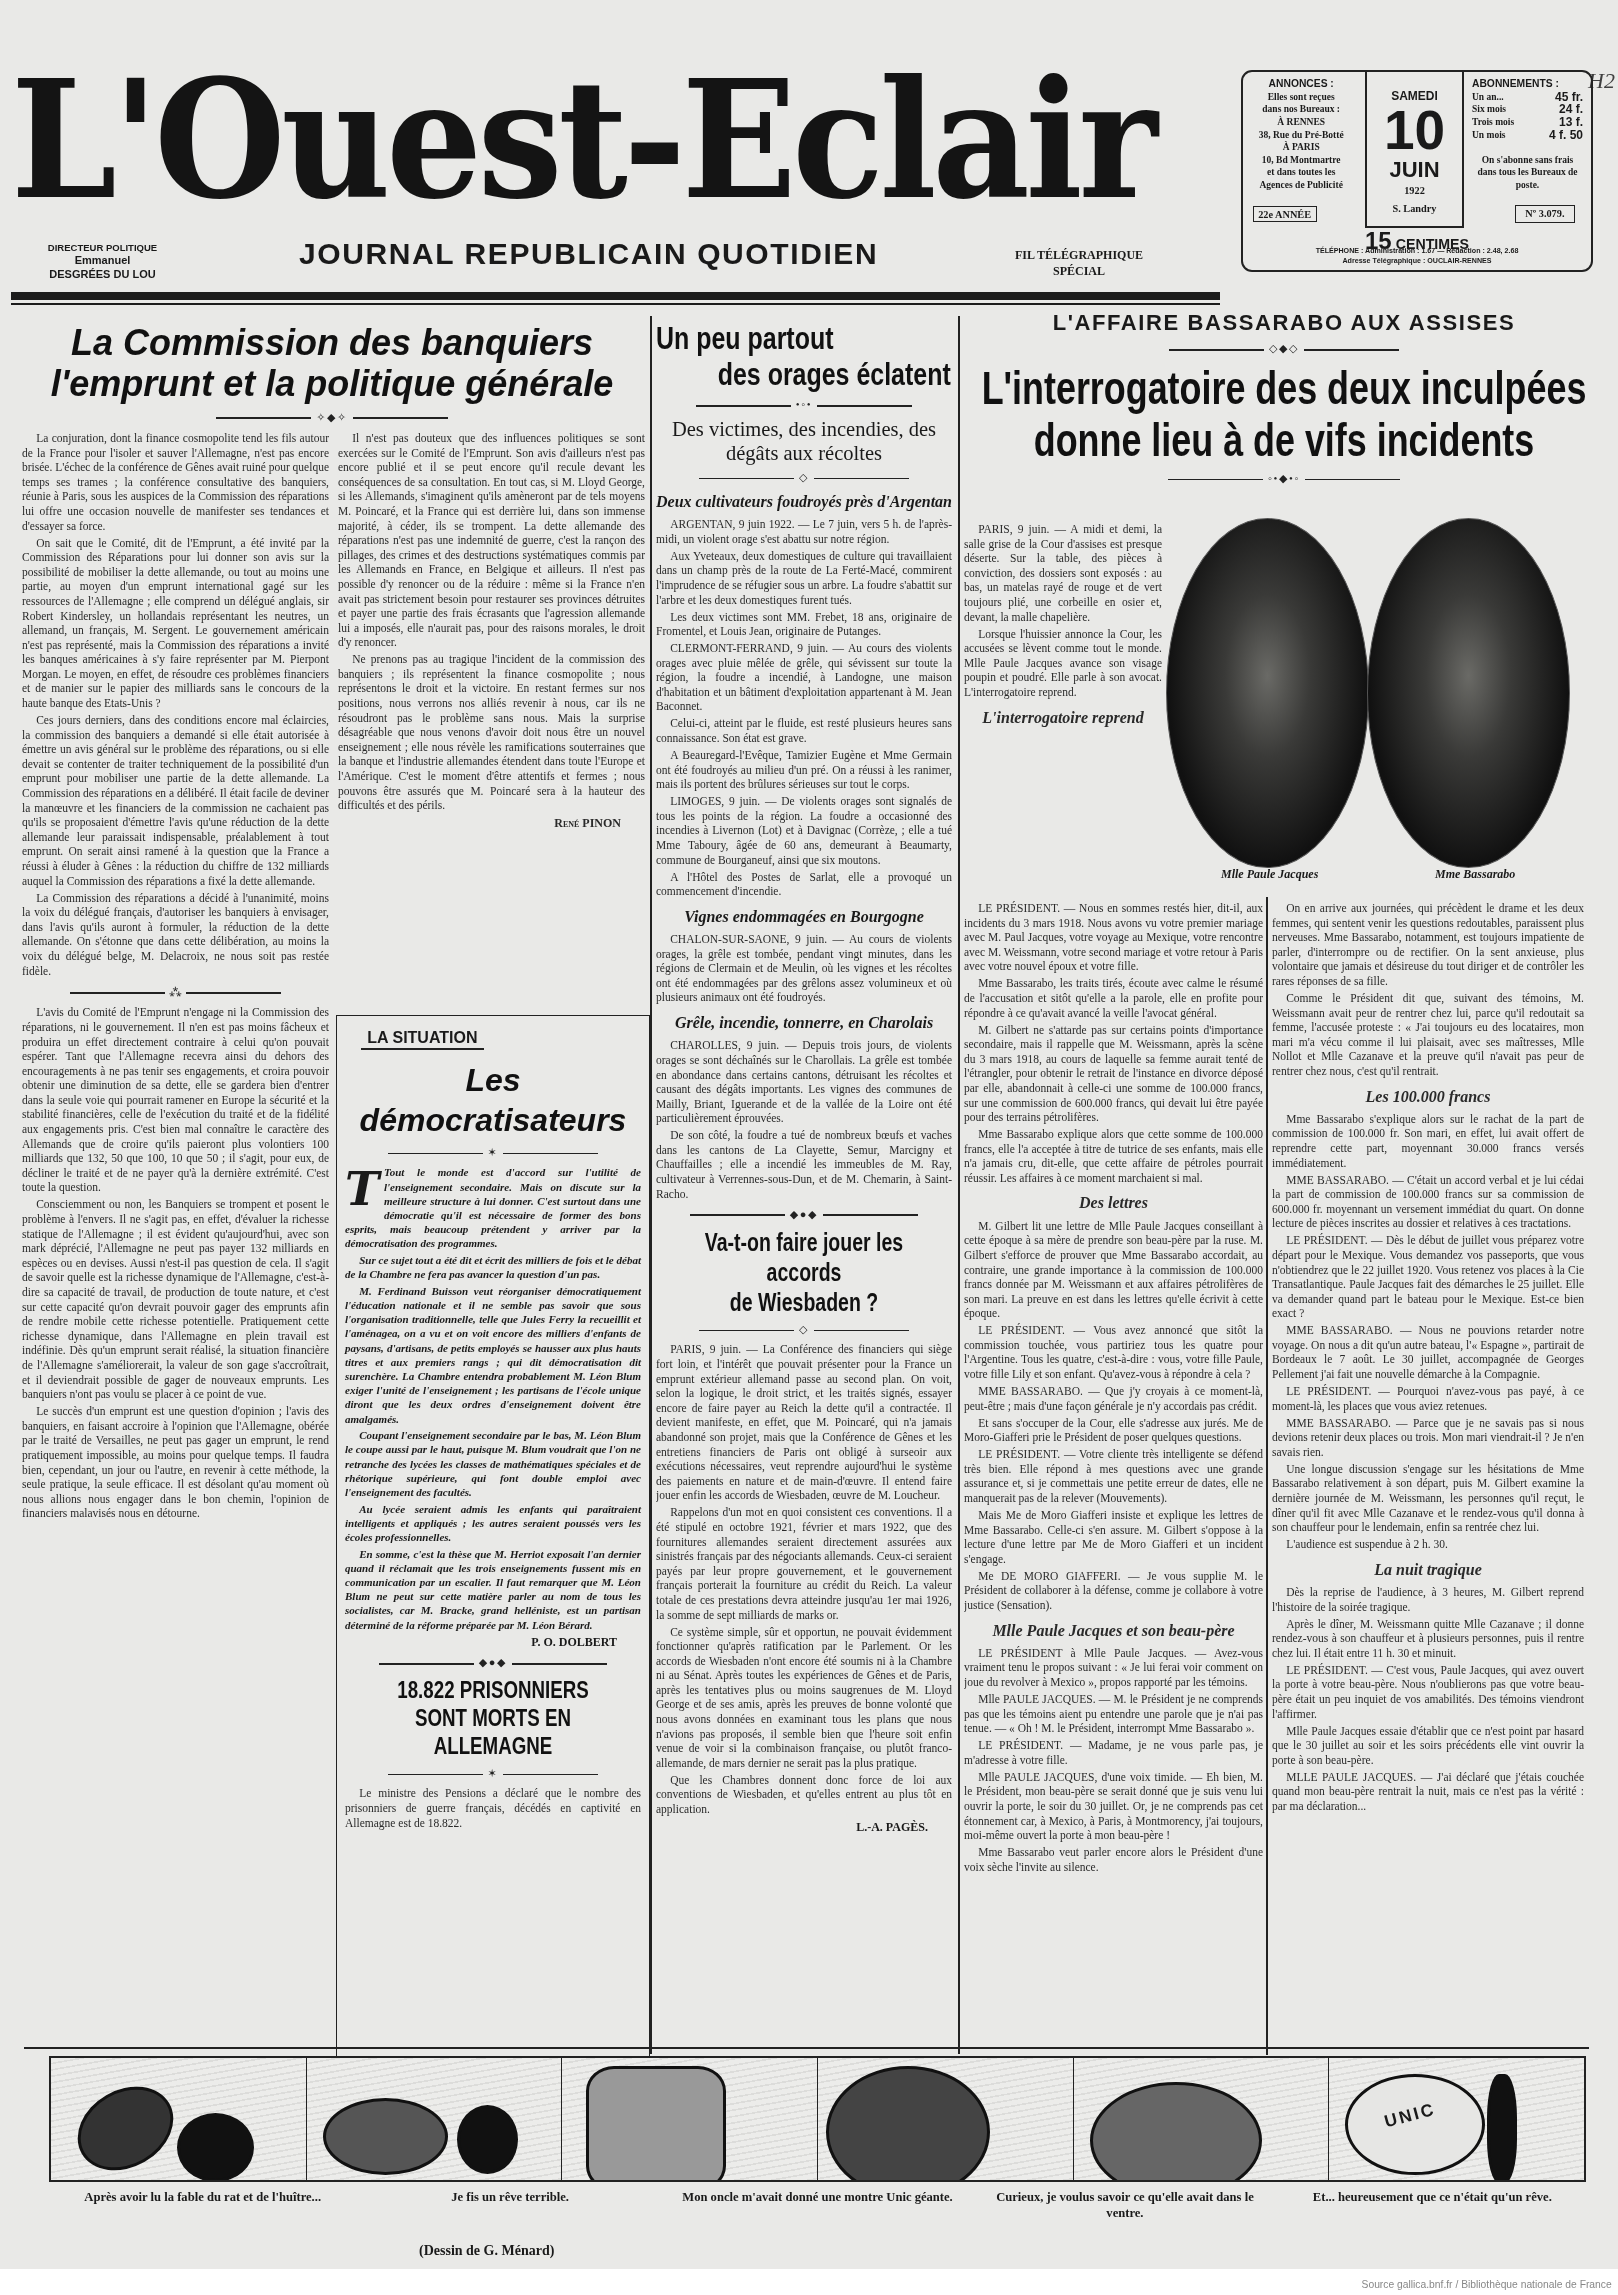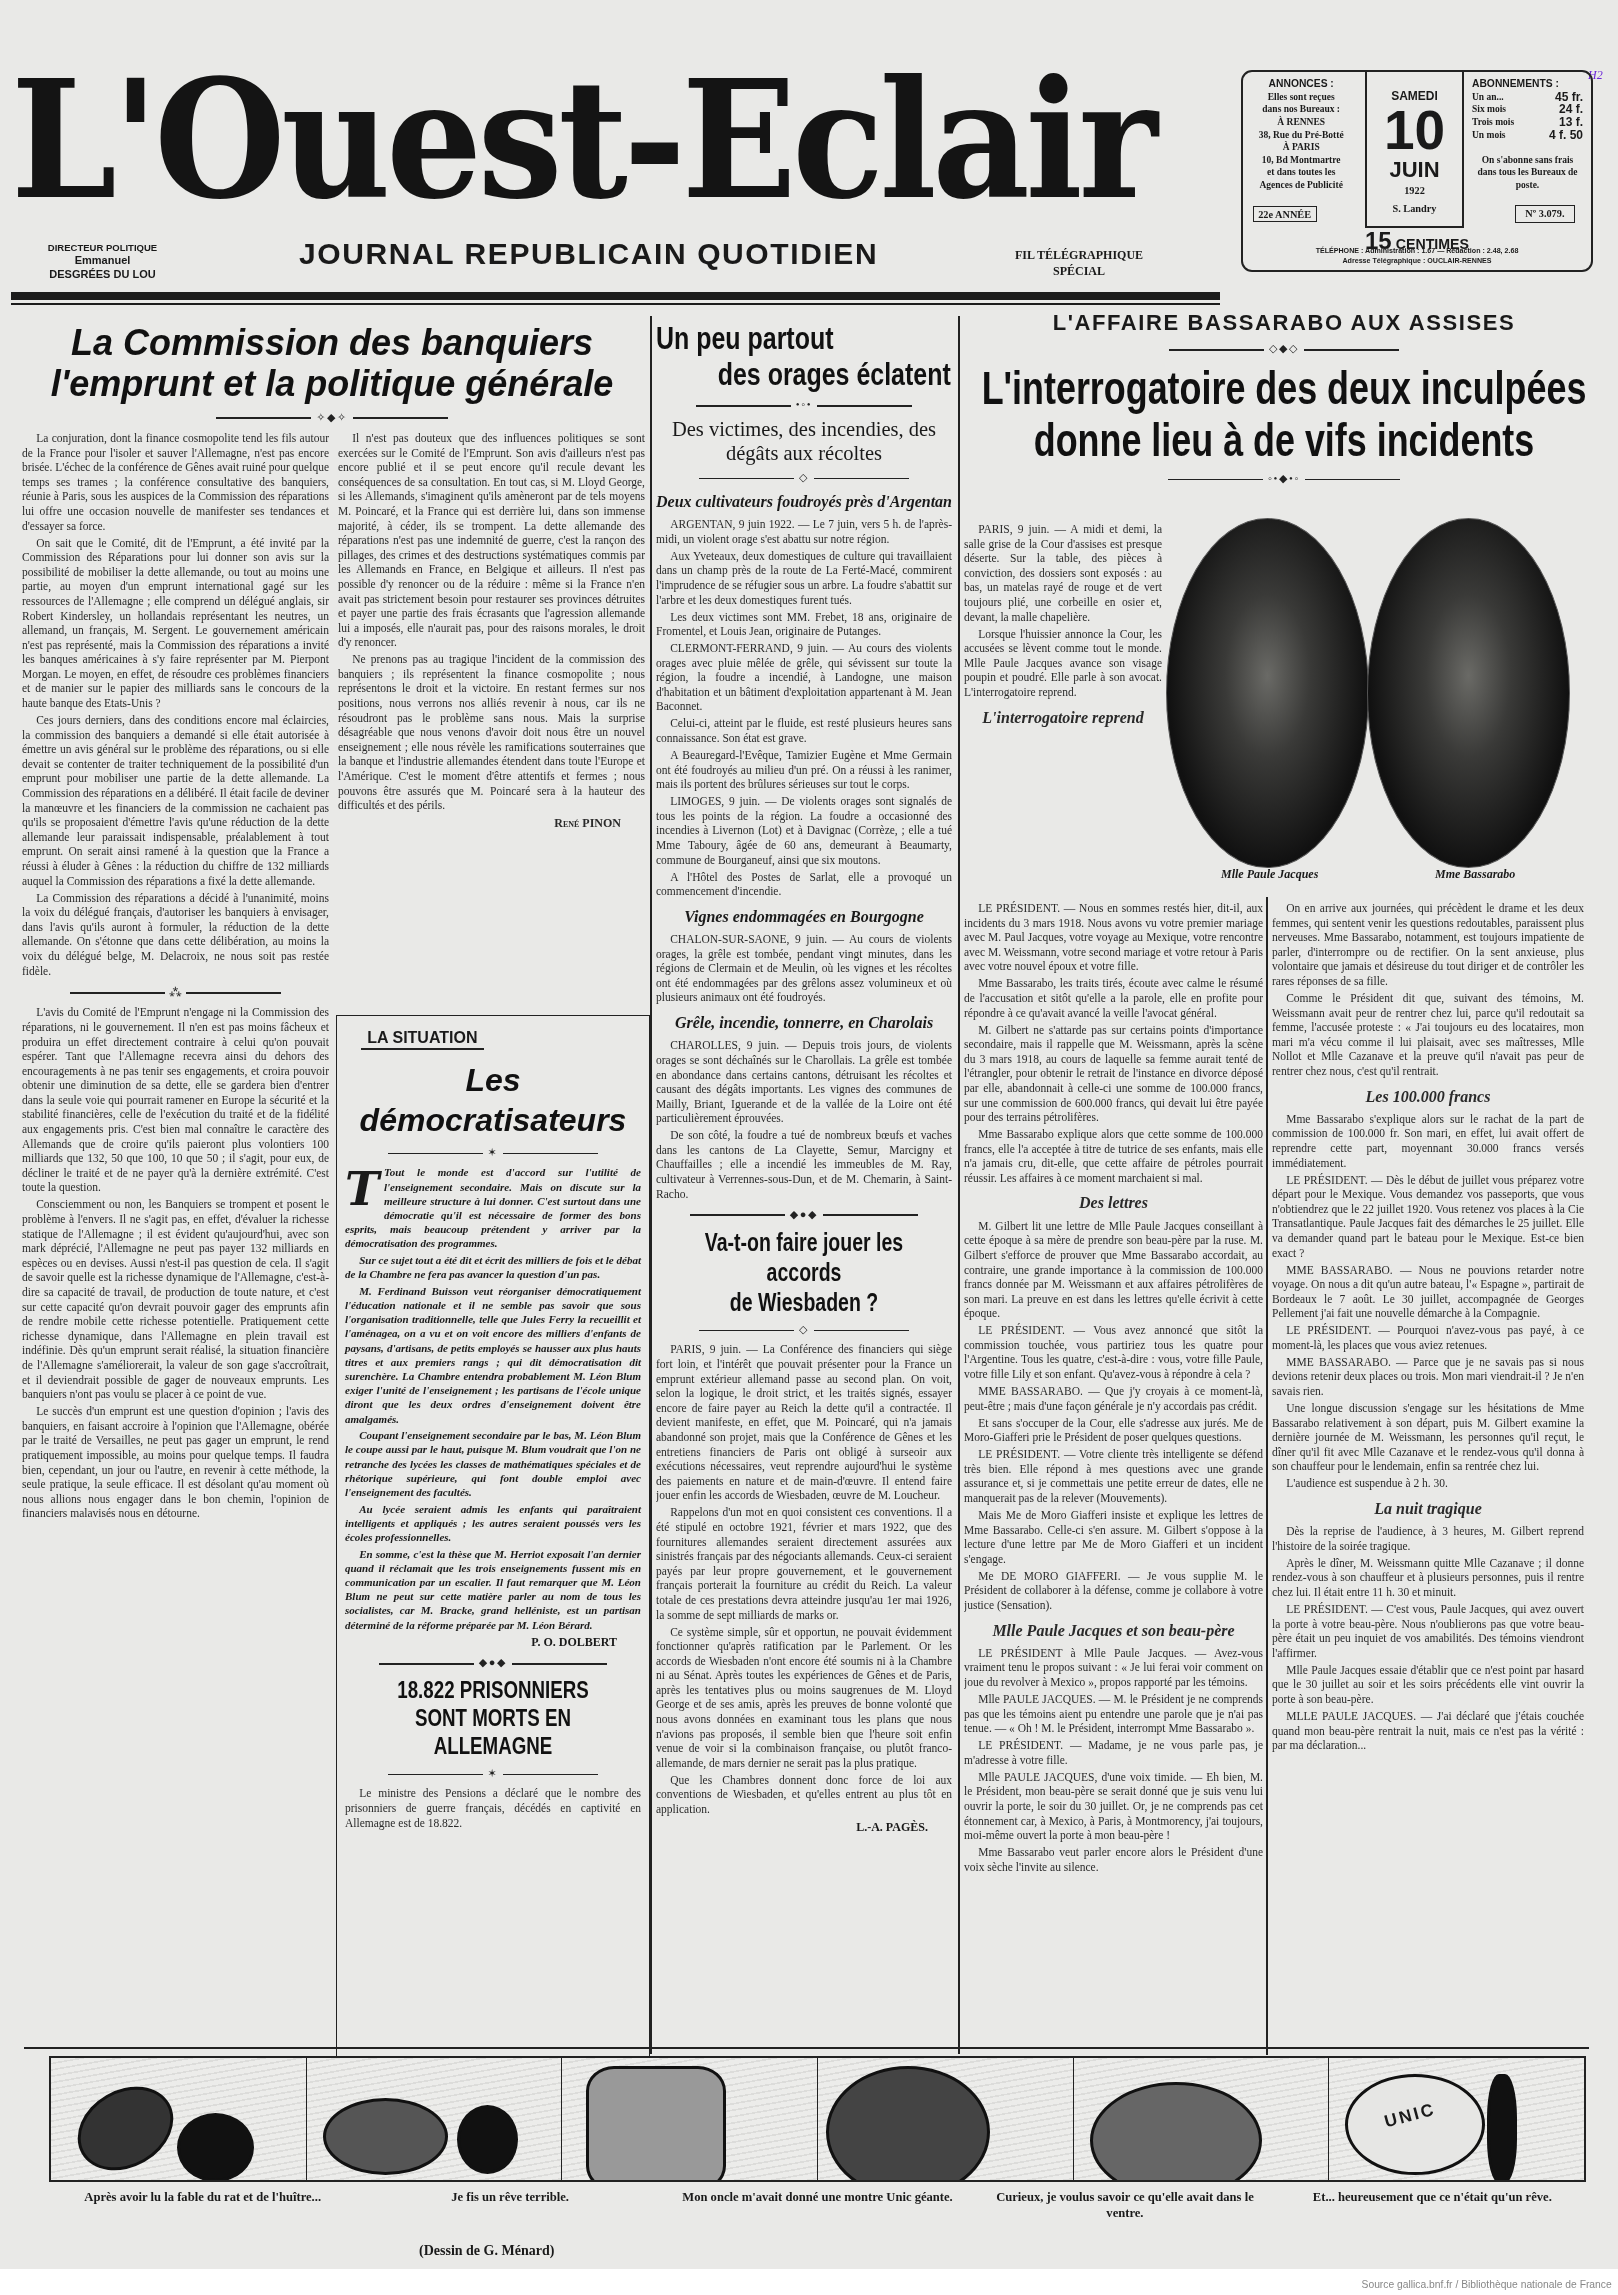--- a/index.html
+++ b/index.html
@@ -43,21 +43,21 @@
   .ib-date .year, .ib-date .saint { font-size: 10.3px; line-height: 17.4px; font-weight: bold; }
   .ib-abon { left: 229px; width: 111px; text-align: left; }
   .ib-abon .row { display: flex; justify-content: space-between; }
   .ib-abon .row b { font-family: "Liberation Sans", sans-serif; font-size: 12px; }
   .ib-abon .note { text-align: center; margin-top: 12.6px; }
   .ib-annee { position: absolute; left: 9.5px; top: 134px; border: 1.6px solid #222; padding: 1.6px 4.7px; font-weight: bold; font-size: 10.3px; }
   .ib-num { position: absolute; right: 16px; top: 133px; border: 1.6px solid #222; padding: 2.4px 9.5px; font-weight: bold; font-size: 10.3px; }
   .ib-price { position: absolute; left: 0; top: 155px; width: 100%; text-align: center; font-family: "Liberation Sans", sans-serif; font-weight: bold; font-size: 14.2px; }
   .ib-price .big { font-size: 24px; }
   .ib-tel { position: absolute; left: 0; top: 175px; width: 100%; text-align: center; font-family: "Liberation Sans", sans-serif; font-weight: bold; font-size: 7.1px; line-height: 9.5px; }
-  .handnote { position: absolute; left: 1588px; top: 68px; font-size: 12px; color: #6d28d9; font-style: italic; }
+  .handnote { position: absolute; left: 1588px; top: 68px; font-size: 22px; color: #404040; font-style: italic; }
 
   
   .vrule { position: absolute; width: 1.6px; background: #222; }
   .hrule { position: absolute; height: 2.4px; background: #222; }
   .article { position: absolute; }
   .col-text { font-size: 11.5px; line-height: 14.6px; text-align: justify; color: #2a2a2a; }
   .col-text p { margin: 0 0 2.4px 0; text-indent: 14.2px; }
   .h-italic { font-family: "Liberation Sans", sans-serif; font-weight: bold; font-style: italic; text-align: center; color: #111; }
   .h-cond { font-family: "Liberation Sans", sans-serif; font-weight: bold; text-align: center; color: #111; transform: scaleX(0.78); }
   .ornament { text-align: center; font-size: 11px; color: #222; letter-spacing: 1.6px; margin: 6.3px 0; }
@@ -286,20 +286,21 @@
     <p>LE PRÉSIDENT. — Madame, je ne vous parle pas, je m'adresse à votre fille.</p>
     <p>Mlle PAULE JACQUES, d'une voix timide. — Eh bien, M. le Président, mon beau-père se serait donné que je suis venu lui ouvrir la porte, le soir du 30 juillet. Or, je ne comprends pas cet étonnement car, à Mexico, à Paris, à Montmorency, j'ai toujours, moi-même ouvert la porte à mon beau-père !</p>
     <p>Mme Bassarabo veut parler encore alors le Président d'une voix sèche l'invite au silence.</p>
   </div>
 
   <div class="article col-text" style="left:1272px; top:901px; width:312px; height:1142px; overflow:hidden;">
     <p>On en arrive aux journées, qui précèdent le drame et les deux femmes, qui sentent venir les questions redoutables, paraissent plus nerveuses. Mme Bassarabo, notamment, est toujours impatiente de parler, d'interrompre ou de rectifier. On la sent anxieuse, plus volontaire que jamais et désireuse du tout diriger et de contrôler les rares réponses de sa fille.</p>
     <p>Comme le Président dit que, suivant des témoins, M. Weissmann avait peur de rentrer chez lui, parce qu'il redoutait sa femme, l'accusée proteste : « J'ai toujours eu des locataires, mon mari m'a vécu comme il lui plaisait, avec ses maîtresses, Mlle Nollot et Mlle Cazanave et la preuve qu'il n'avait pas peur de rentrer chez nous, c'est qu'il rentrait.</p>
     <div class="sub-h">Les 100.000 francs</div>
     <p>Mme Bassarabo s'explique alors sur le rachat de la part de commission de 100.000 fr. Son mari, en effet, lui avait offert de reprendre cette part, moyennant 30.000 francs versés immédiatement.</p>
+    <p>MME BASSARABO. — C'était un accord verbal et je lui cédai la part de commission de 100.000 francs sur sa commission de 600.000 fr. moyennant un versement immédiat du quart. On donne lecture de pièces inscrites au dossier et relatives à ces tractations.</p>
     <p>LE PRÉSIDENT. — Dès le début de juillet vous préparez votre départ pour le Mexique. Vous demandez vos passeports, que vous n'obtiendrez que le 22 juillet 1920. Vous retenez vos places à la Cie Transatlantique. Paule Jacques fait des démarches le 25 juillet. Elle va demander quand part le bateau pour le Mexique. Est-ce bien exact ?</p>
     <p>MME BASSARABO. — Nous ne pouvions retarder notre voyage. On nous a dit qu'un autre bateau, l'« Espagne », partirait de Bordeaux le 7 août. Le 30 juillet, accompagnée de Georges Pellement j'ai fait une nouvelle démarche à la Compagnie.</p>
     <p>LE PRÉSIDENT. — Pourquoi n'avez-vous pas payé, à ce moment-là, les places que vous aviez retenues.</p>
     <p>MME BASSARABO. — Parce que je ne savais pas si nous devions retenir deux places ou trois. Mon mari viendrait-il ? Je n'en savais rien.</p>
     <p>Une longue discussion s'engage sur les hésitations de Mme Bassarabo relativement à son départ, puis M. Gilbert examine la dernière journée de M. Weissmann, les personnes qu'il reçut, le dîner qu'il fit avec Mlle Cazanave et le rendez-vous qu'il donna à son chauffeur pour le lendemain, enfin sa rentrée chez lui.</p>
     <p>L'audience est suspendue à 2 h. 30.</p>
     <div class="sub-h">La nuit tragique</div>
     <p>Dès la reprise de l'audience, à 3 heures, M. Gilbert reprend l'histoire de la soirée tragique.</p>
     <p>Après le dîner, M. Weissmann quitte Mlle Cazanave ; il donne rendez-vous à son chauffeur et à plusieurs personnes, puis il rentre chez lui. Il était entre 11 h. 30 et minuit.</p>
     <p>LE PRÉSIDENT. — C'est vous, Paule Jacques, qui avez ouvert la porte à votre beau-père. Nous n'oublierons pas que votre beau-père était un peu inquiet de vos amabilités. Des témoins viendront l'affirmer.</p>

